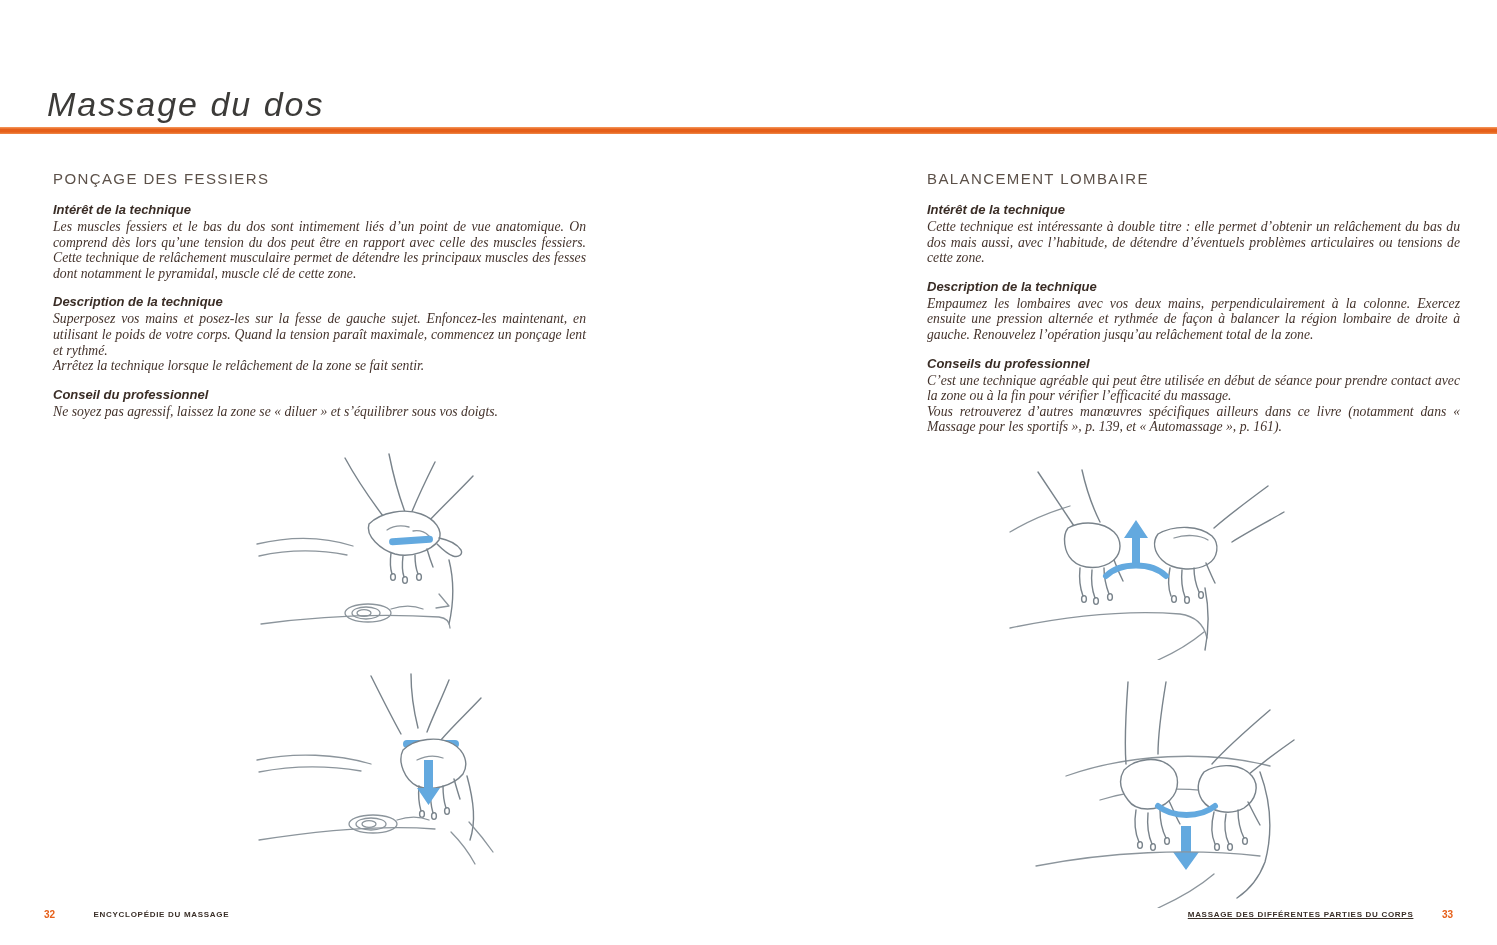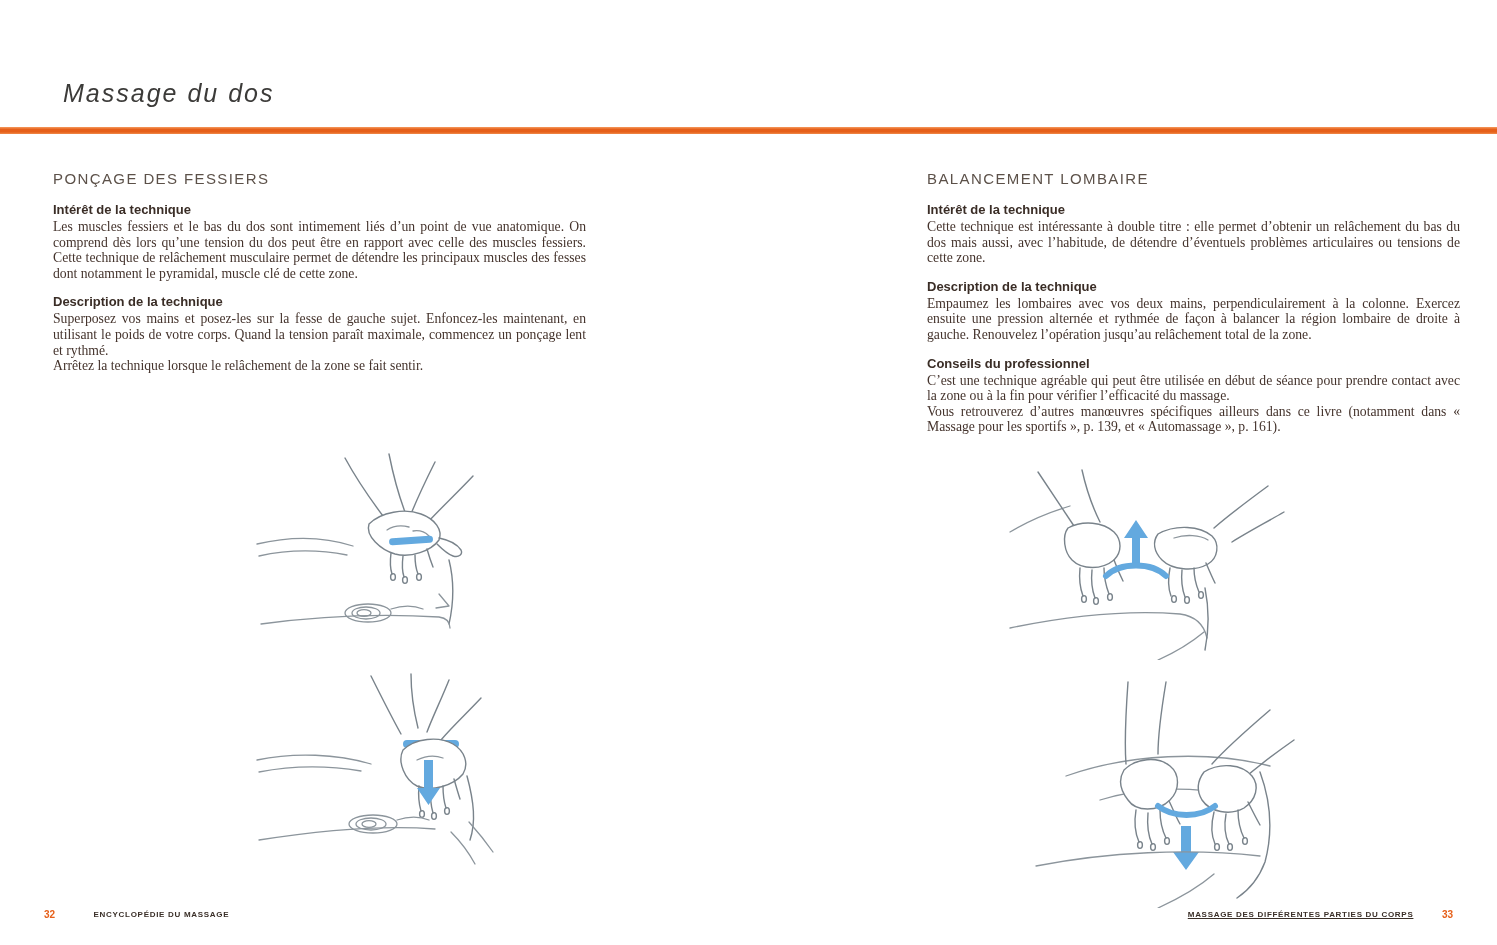--- a/index.html
+++ b/index.html
@@ -1,33 +1,33 @@
 <!DOCTYPE html>
 <html><head>
 <meta charset="utf-8">
 <style>
   html,body{margin:0;padding:0;background:#ffffff;}
   .spread{position:relative;width:1497px;height:945px;background:#ffffff;overflow:hidden;
           font-family:"Liberation Serif",serif;}
 
-  .book-title{position:absolute;left:63px;top:62px;
+  .book-title{position:absolute;left:47px;top:62px;
     font-family:"Liberation Sans",sans-serif;font-style:italic;font-weight:300;
-    font-size:25px;letter-spacing:2px;color:#3c3b39;text-align:center;}
+    font-size:34px;letter-spacing:2px;color:#3c3b39;text-align:center;}
 
   .accent-rule{position:absolute;left:0;top:127px;width:1497px;height:7px;
     background:linear-gradient(to bottom,#f59a5e 0%,#e6601a 35%,#e6601a 70%,#f08a4a 100%);}
 
   .column{position:absolute;top:170px;width:533px;margin-left:7px;}
   .column.left{left:46px;}
   .column.right{left:920px;}
 
   .section-title{font-family:"Liberation Sans",sans-serif;font-size:15px;
     letter-spacing:1.4px;color:#5c5149;margin:0 0 15px 0;font-weight:400;}
 
-  .block{margin-top:13px;}
+  .block{margin-top:13px;font-style:italic;}
   .block:first-of-type{margin-top:0;}
   .block h3{font-family:"Liberation Sans",sans-serif;font-size:13px;font-weight:bold;
     color:#3a2d26;margin:0 0 2px 0;}
   .block p{font-size:13.7px;line-height:15.6px;color:#44332c;margin:0;
     text-align:justify;}
 
   .illus{position:absolute;}
   .illus svg{display:block;width:100%;height:100%;}
   .sk{stroke:#8c959c;stroke-width:1.3;fill:none;stroke-linecap:round;stroke-linejoin:round;}
   .sk2{stroke:#79838b;stroke-width:1.4;fill:none;stroke-linecap:round;stroke-linejoin:round;}
@@ -62,20 +62,22 @@
       <p>Les muscles fessiers et le bas du dos sont intimement liés d’un point de vue anatomique. On comprend dès lors qu’une tension du dos peut être en rapport avec celle des muscles fessiers. Cette technique de relâchement musculaire permet de détendre les principaux muscles des fesses dont notamment le pyramidal, muscle clé de cette zone.</p>
     </div>
 
     <div class="block">
       <h3>Description de la technique</h3>
       <p>Superposez vos mains et posez-les sur la fesse de gauche sujet. Enfoncez-les maintenant, en utilisant le poids de votre corps. Quand la tension paraît maximale, commencez un ponçage lent et rythmé.</p>
       <p>Arrêtez la technique lorsque le relâchement de la zone se fait sentir.</p>
     </div>
 
     <div class="block">
+      <h3>Conseil du professionnel</h3>
+      <p>Ne soyez pas agressif, laissez la zone se « diluer » et s’équilibrer sous vos doigts.</p>
     </div>
   </div>
 
   <div class="column right">
     <h2 class="section-title">BALANCEMENT LOMBAIRE</h2>
 
     <div class="block">
       <h3>Intérêt de la technique</h3>
       <p>Cette technique est intéressante à double titre : elle permet d’obtenir un relâchement du bas du dos mais aussi, avec l’habitude, de détendre d’éventuels problèmes articulaires ou tensions de cette zone.</p>
     </div>

